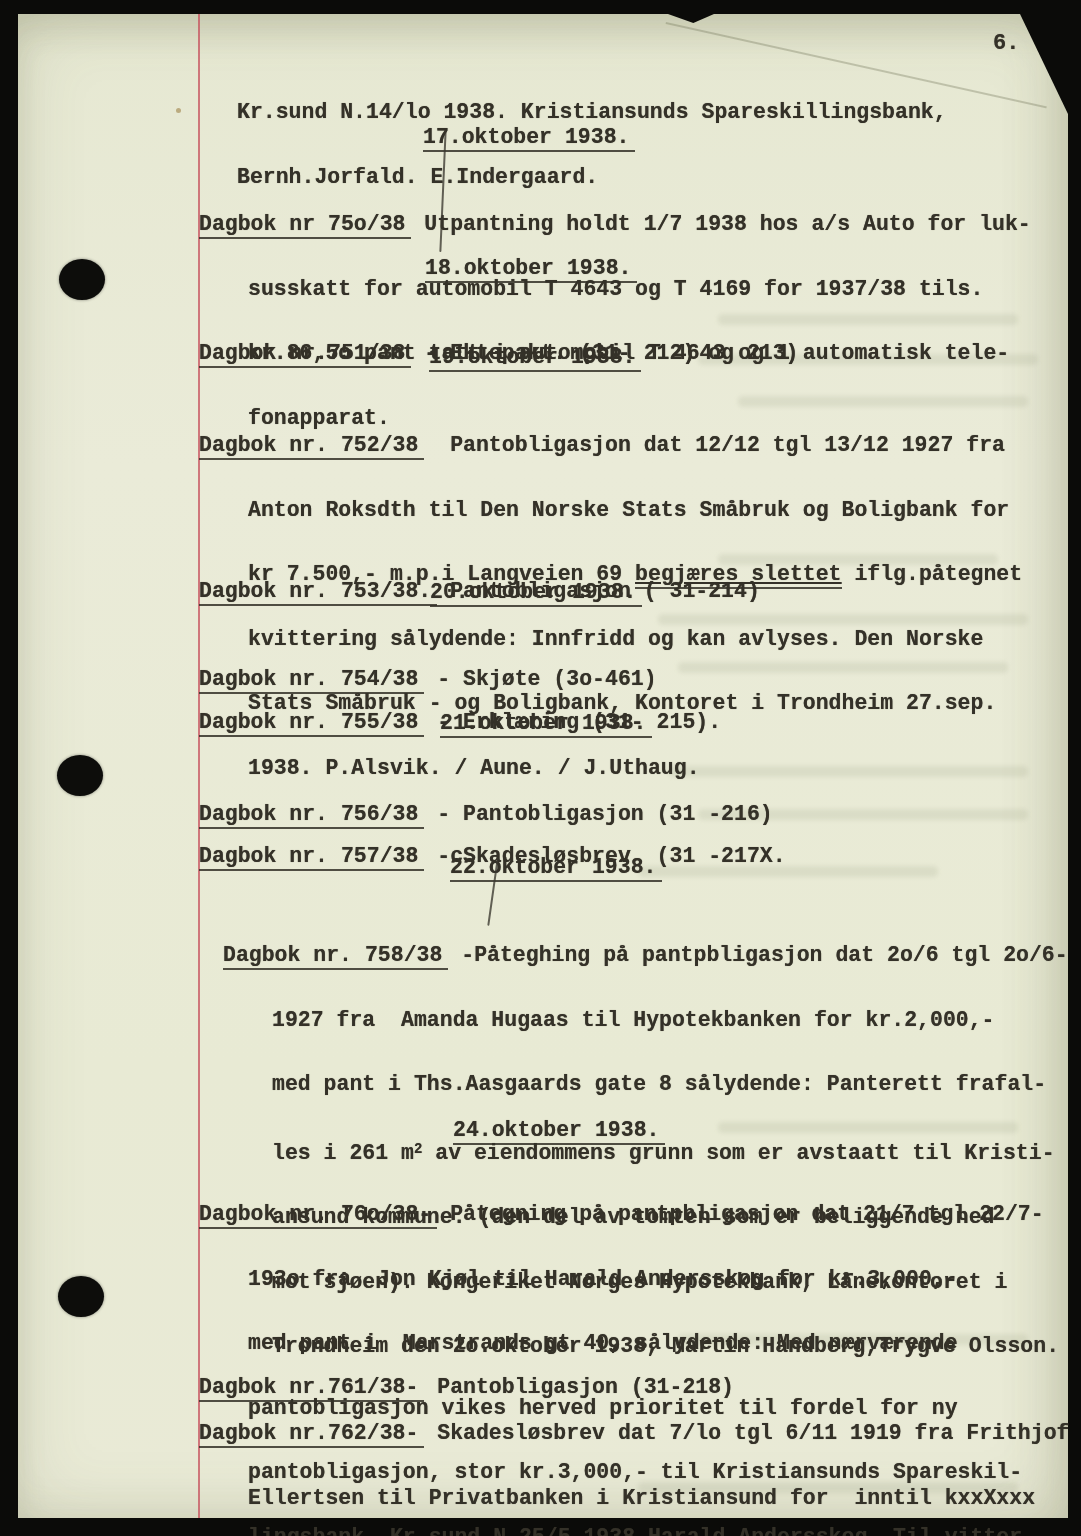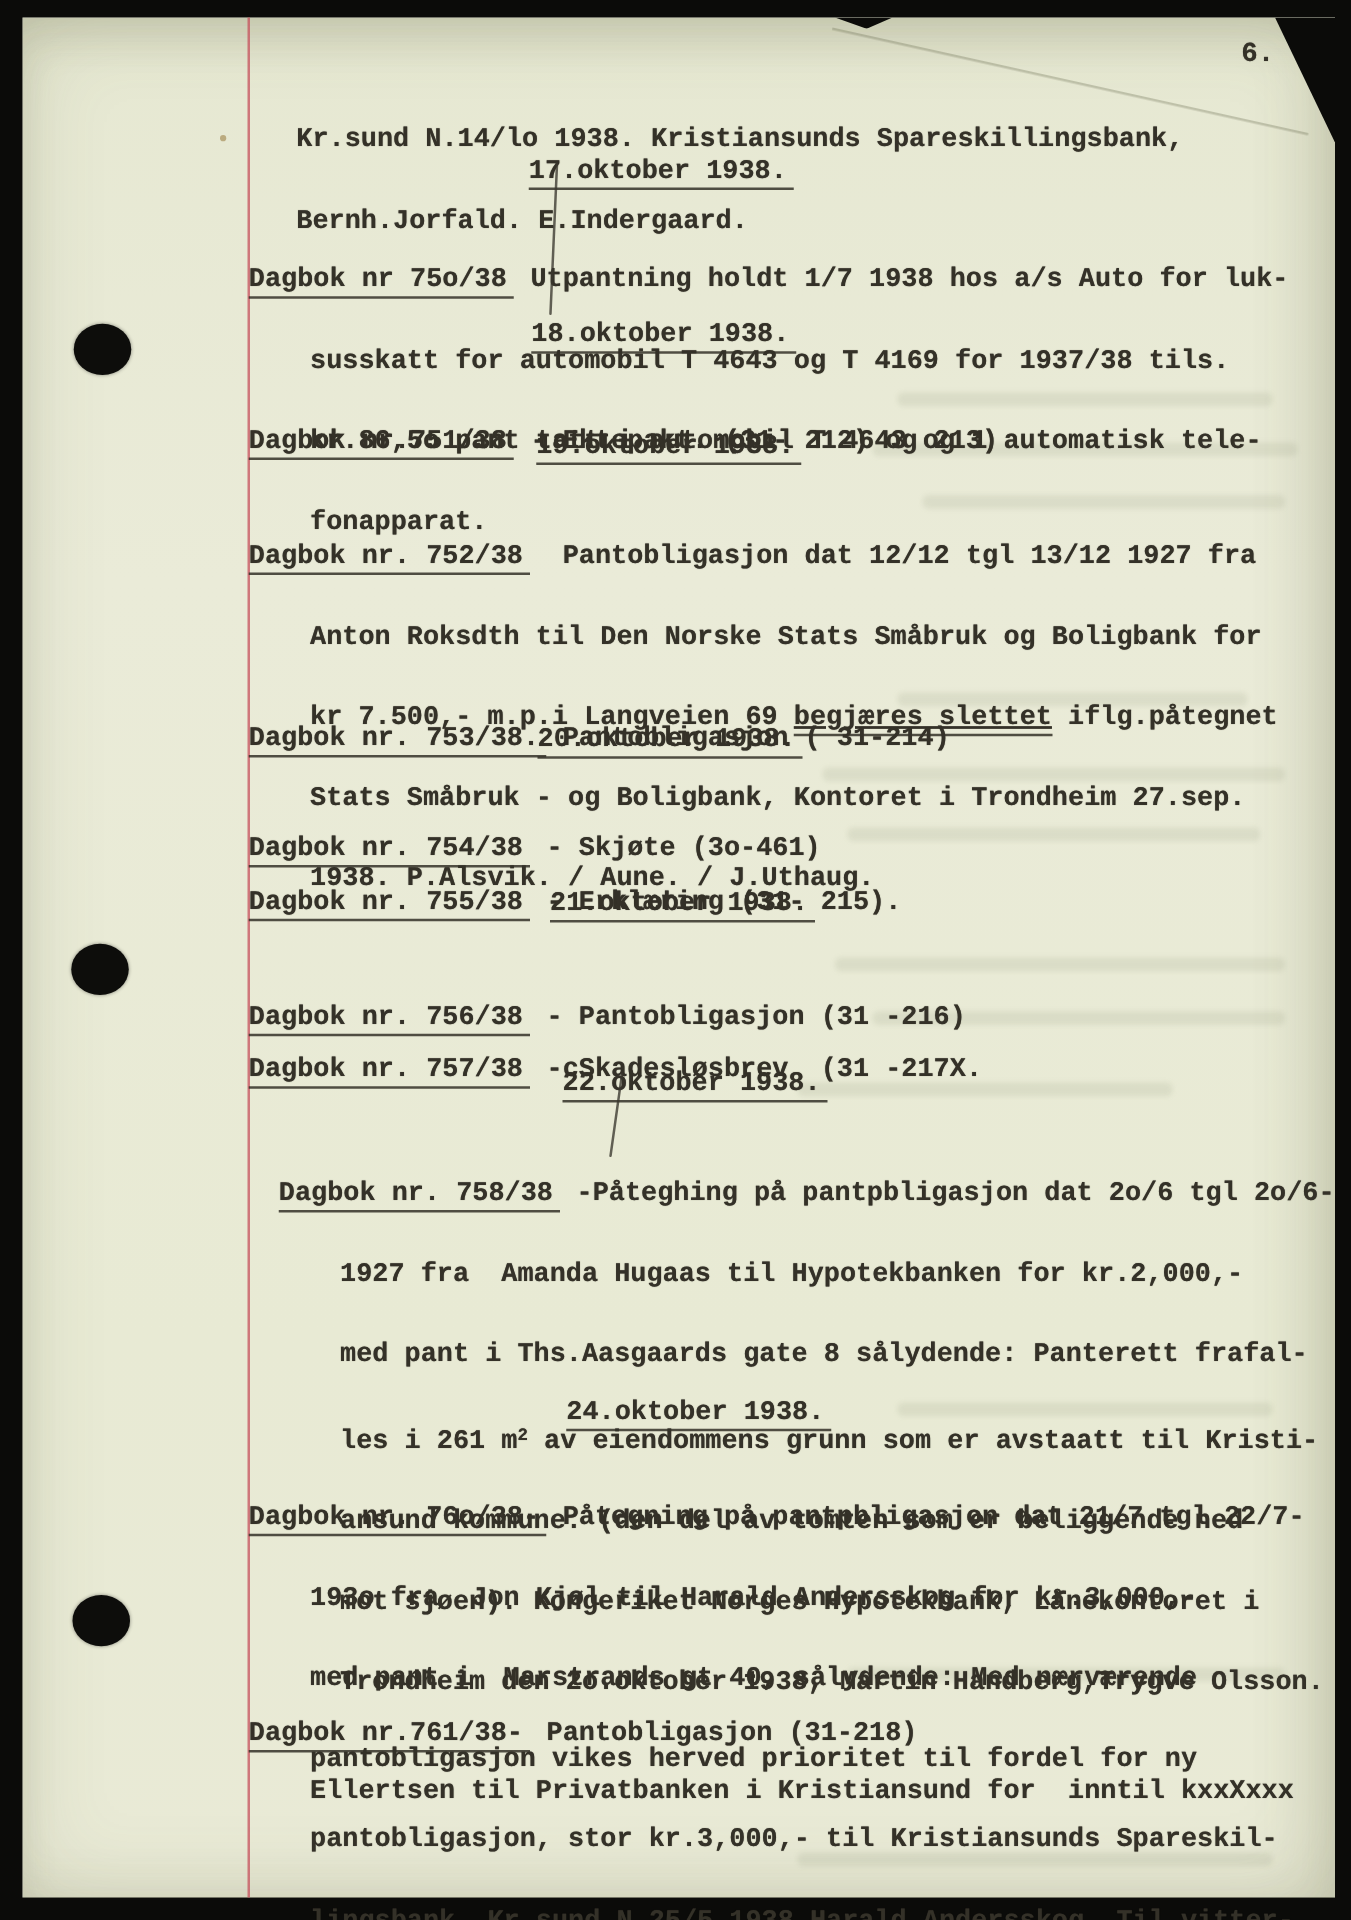--- a/index.html
+++ b/index.html
@@ -104,20 +104,21 @@
   <div class="txt" style="left:181px;top:286px;">
     <div class="line"><span class="u">Dagbok nr.751/38</span><span> - Ektepakt. (31- 212) og 213)</span></div>
   </div>
 
   <div class="txt" style="left:411px;top:333px;"><span class="u">19.oktober 1938.</span></div>
 
   <div class="txt" style="left:181px;top:378px;">
     <div class="line"><span class="u">Dagbok nr. 752/38</span><span>  Pantobligasjon dat 12/12 tgl 13/12 1927 fra</span></div>
     <div class="line cont">Anton Roksdth til Den Norske Stats Småbruk og Boligbank for</div>
     <div class="line cont"><span>kr 7.500,- m.p.i Langveien 69 </span><span class="umid">begjæres slettet</span><span> iflg.påtegnet</span></div>
+    <div class="line cont">kvittering sålydende: Innfridd og kan avlyses. Den Norske</div>
     <div class="line cont">Stats Småbruk - og Boligbank, Kontoret i Trondheim 27.sep.</div>
     <div class="line cont">1938. P.Alsvik. / Aune. / J.Uthaug.</div>
   </div>
 
   <div class="txt" style="left:181px;top:524px;text-align:right;">
     <div class="line"><span class="u">Dagbok nr. 753/38.</span><span> Pantobligasjon ( 31-214)</span></div>
   </div>
 
   <div class="txt" style="left:412px;top:568px;"><span class="u">20.oktober 1938.</span></div>
 
@@ -162,20 +163,21 @@
     <div class="line cont">pantobligasjon, stor kr.3,000,- til Kristiansunds Spareskil-</div>
     <div class="line cont">lingsbank. Kr.sund N.25/5.1938 Harald Andersskog. Til vitter-</div>
     
   </div>
 
   <div class="txt" style="left:181px;top:1320px;">
     <div class="line"><span class="u">Dagbok nr.761/38-</span><span> Pantobligasjon (31-218)</span></div>
   </div>
 
   <div class="txt" style="left:181px;top:1366px;">
+    <div class="line"><span class="u">Dagbok nr.762/38-</span><span> Skadesløsbrev dat 7/lo tgl 6/11 1919 fra Frithjof</span></div>
     <div class="line cont">Ellertsen til Privatbanken i Kristiansund for  inntil kxxXxxx</div>
     
     
   </div>
 
   <div class="stroke s1"></div>
   <div class="stroke s2"></div>
 
   <div class="crease"></div>
   <div class="corner-cut"></div>

